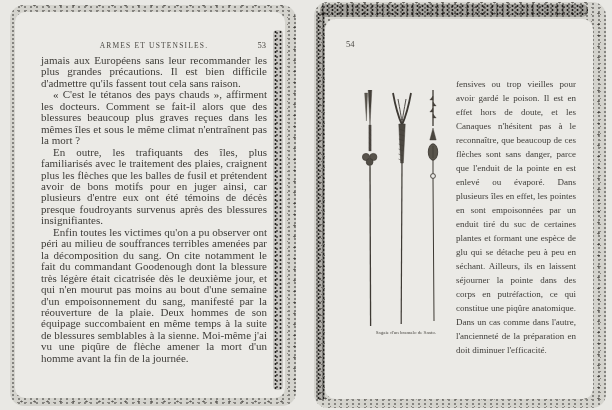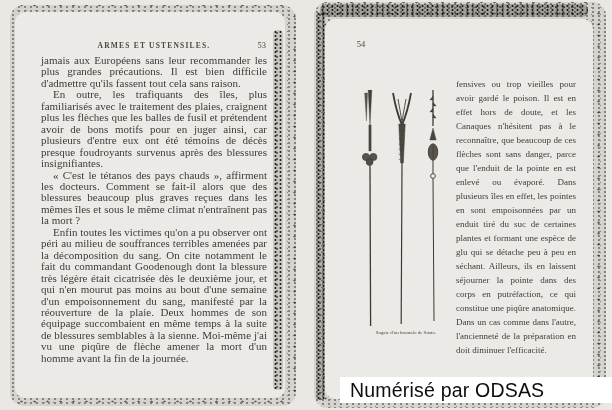--- a/index.html
+++ b/index.html
@@ -48,22 +48,22 @@
   .heavy-left-right{left:316px;top:12px;width:9px;height:388px;border-radius:4px;background-color:rgba(48,44,39,0.22);}
   .heavy-right-left{left:273px;top:30px;width:10px;height:360px;border-radius:4px;background-color:rgba(48,44,39,0.18);}
 
   
   .page-content{position:absolute;z-index:3;color:#3e3c38;}
   .header-row{
     position:absolute;z-index:3;
     font-size:7.5px;letter-spacing:1.2px;color:#4a4843;
     display:flex;align-items:baseline;
   }
-  .hdr-title{flex:1;text-align:center;font-weight:bold;}
-  .hdr-num{width:30px;font-size:8.5px;letter-spacing:0;text-align:center;}
+  .hdr-title{flex:1;text-align:center;}
+  .hdr-num{width:30px;font-size:8.5px;letter-spacing:0;}
   .body-text{font-size:11px;line-height:11.45px;text-align:justify;}
   .body-text p{margin:0;text-indent:12px;}
   .body-text p.noindent{text-indent:0;}
 
   .lp-header{left:42px;top:40px;width:224px;}
   .lp-text{left:41px;top:55px;width:226px;}
 
   .rp-header{left:346px;top:39px;width:228px;}
   .rp-lead{left:345px;top:54px;width:231px;}
   .rp-col{left:456px;top:77px;width:120px;font-size:9px;line-height:14px;}
@@ -102,22 +102,22 @@
   <div class="heavy heavy-left-right"></div>
   <div class="heavy heavy-right-left"></div>
 
   <div class="header-row lp-header">
     <span class="hdr-num"></span>
     <span class="hdr-title">ARMES ET USTENSILES.</span>
     <span class="hdr-num" style="text-align:right;">53</span>
   </div>
   <div class="page-content body-text lp-text">
     <p class="noindent">jamais aux Européens sans leur recommander les plus grandes précautions. Il est bien difficile d'admettre qu'ils fassent tout cela sans raison.</p>
+    <p>« C'est le tétanos des pays chauds », affirment les docteurs. Comment se fait-il alors que des blessures beaucoup plus graves reçues dans les mêmes îles et sous le même climat n'entraînent pas la mort ?</p>
     <p>En outre, les trafiquants des îles, plus familiarisés avec le traitement des plaies, craignent plus les flèches que les balles de fusil et prétendent avoir de bons motifs pour en juger ainsi, car plusieurs d'entre eux ont été témoins de décès presque foudroyants survenus après des blessures insignifiantes.</p>
-    <p>« C'est le tétanos des pays chauds », affirment les docteurs. Comment se fait-il alors que des blessures beaucoup plus graves reçues dans les mêmes îles et sous le même climat n'entraînent pas la mort ?</p>
     <p>Enfin toutes les victimes qu'on a pu observer ont péri au milieu de souffrances terribles amenées par la décomposition du sang. On cite notamment le fait du commandant Goodenough dont la blessure très légère était cicatrisée dès le deuxième jour, et qui n'en mourut pas moins au bout d'une semaine d'un empoisonnement du sang, manifesté par la réouverture de la plaie. Deux hommes de son équipage succombaient en même temps à la suite de blessures semblables à la sienne. Moi-même j'ai vu une piqûre de flèche amener la mort d'un homme avant la fin de la journée.</p>
   </div>
 
   <div class="header-row rp-header">
     <span class="hdr-num">54</span>
     <span class="hdr-num"></span>
   </div>
 
   <div class="figure">
     <svg width="106" height="238" viewBox="0 0 106 238">
@@ -151,17 +151,14 @@
         <line x1="88" y1="88.4" x2="89" y2="231" stroke-width="1"></line>
       </g>
     </svg>
     <div class="fig-caption">Sagaie d'un bramalo de Santo.</div>
   </div>
 
   <div class="page-content body-text rp-col">
     <p class="noindent">fensives ou trop vieilles pour avoir gardé le poison. Il est en effet hors de doute, et les Canaques n'hésitent pas à le reconnaître, que beaucoup de ces flèches sont sans danger, parce que l'enduit de la pointe en est enlevé ou évaporé. Dans plusieurs îles en effet, les pointes en sont empoisonnées par un enduit tiré du suc de certaines plantes et formant une espèce de glu qui se détache peu à peu en séchant. Ailleurs, ils en laissent séjourner la pointe dans des corps en putréfaction, ce qui constitue une piqûre anatomique. Dans un cas comme dans l'autre, l'ancienneté de la préparation en doit diminuer l'efficacité.</p>
   </div>
 
-  <div class="watermark">
-    <span>Numérisé par ODSAS</span>
-  </div>
 
 </div>
 
 </body></html>

